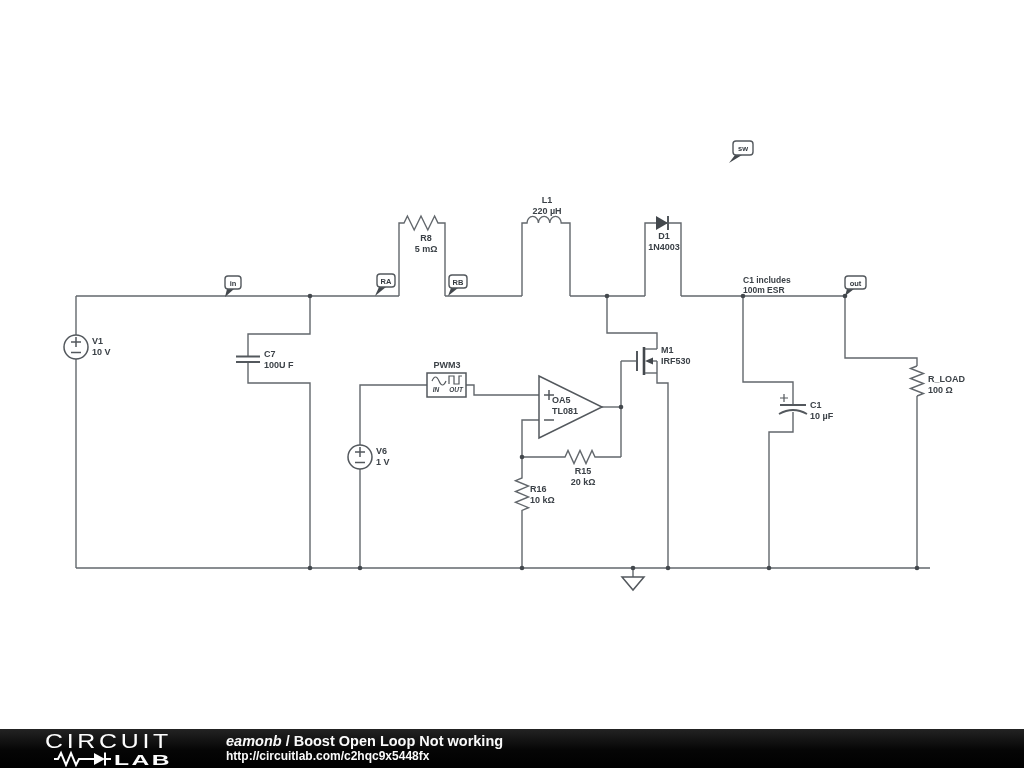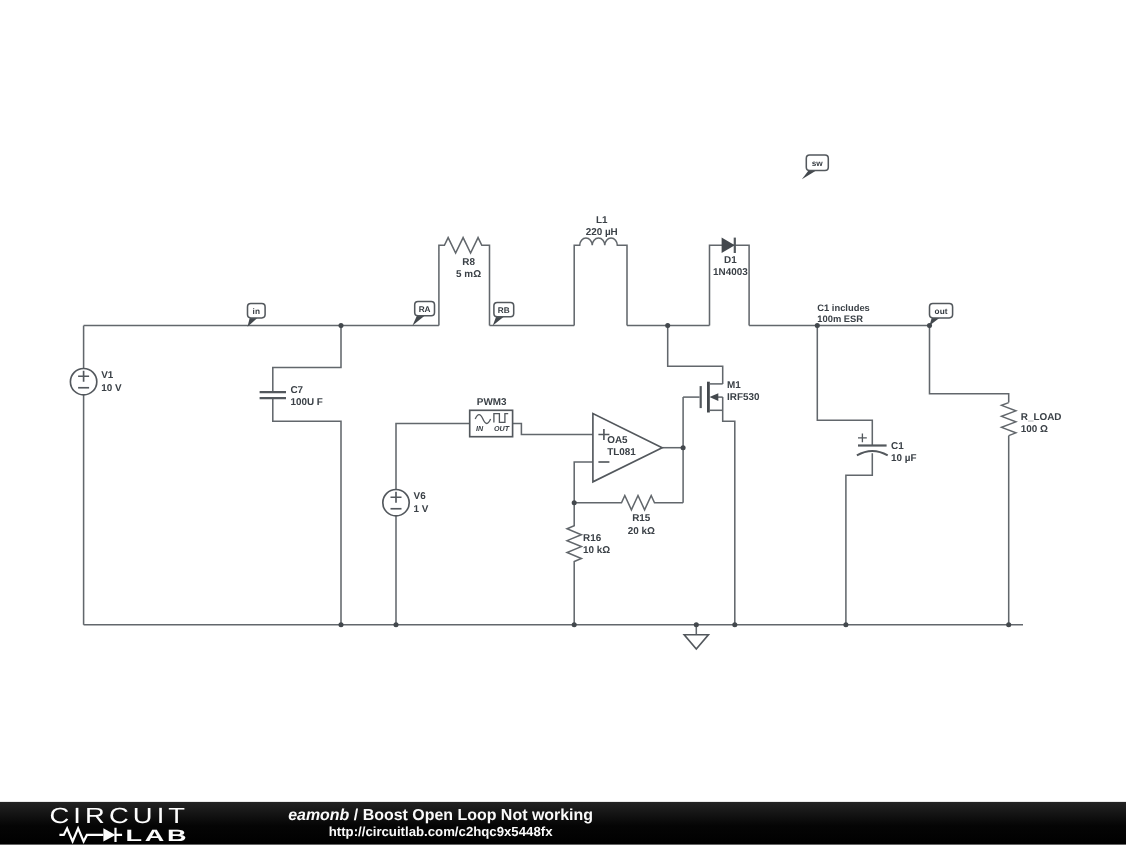--- a/index.html
+++ b/index.html
@@ -14,22 +14,22 @@
   .whitefill{fill:#ffffff;stroke:#53585d;stroke-width:1.5;}
   .dot{fill:#43484d;}
   .lbl{font:bold 9px "Liberation Sans",sans-serif;fill:#3b4147;}
   .lblc{text-anchor:middle;}
   .note{font:bold 8.5px "Liberation Sans",sans-serif;fill:#3b4147;}
   .flagbox{fill:#ffffff;stroke:#53585d;stroke-width:1.4;}
   .flagtxt{font:bold 7.5px "Liberation Sans",sans-serif;fill:#343a40;text-anchor:middle;}
   .pwmio{font:italic bold 6.5px "Liberation Sans",sans-serif;fill:#3b4147;text-anchor:middle;}
   
   #footer{width:1024px;height:39px;background:linear-gradient(#232323,#050505 55%,#000);
-          display:flex;align-items:center;box-sizing:border-box;padding-left:38px;gap:36px;}
-  #footer .meta{margin-left:38px;color:#fafafa;text-align:center;}
+          display:flex;align-items:center;box-sizing:border-box;padding-left:38px;}
+  #footer .meta{margin-left:38px;color:#fafafa;}
   #footer .line1{font-size:14.5px;line-height:15px;font-weight:bold;white-space:nowrap;}
   #footer .line1 .author{font-style:italic;}
   #footer .line2{font-size:12px;line-height:15px;font-weight:600;white-space:nowrap;}
   .logo-top{font:20px "Liberation Sans",sans-serif;fill:#fdfdfd;letter-spacing:3px;}
   .logo-lab{font:bold 15px "Liberation Sans",sans-serif;fill:#fdfdfd;letter-spacing:1.5px;}
   .logo-stroke{stroke:#fdfdfd;stroke-width:2;fill:none;}
   .logo-fill{fill:#fdfdfd;stroke:none;}
 </style>
 </head>
 <body>

